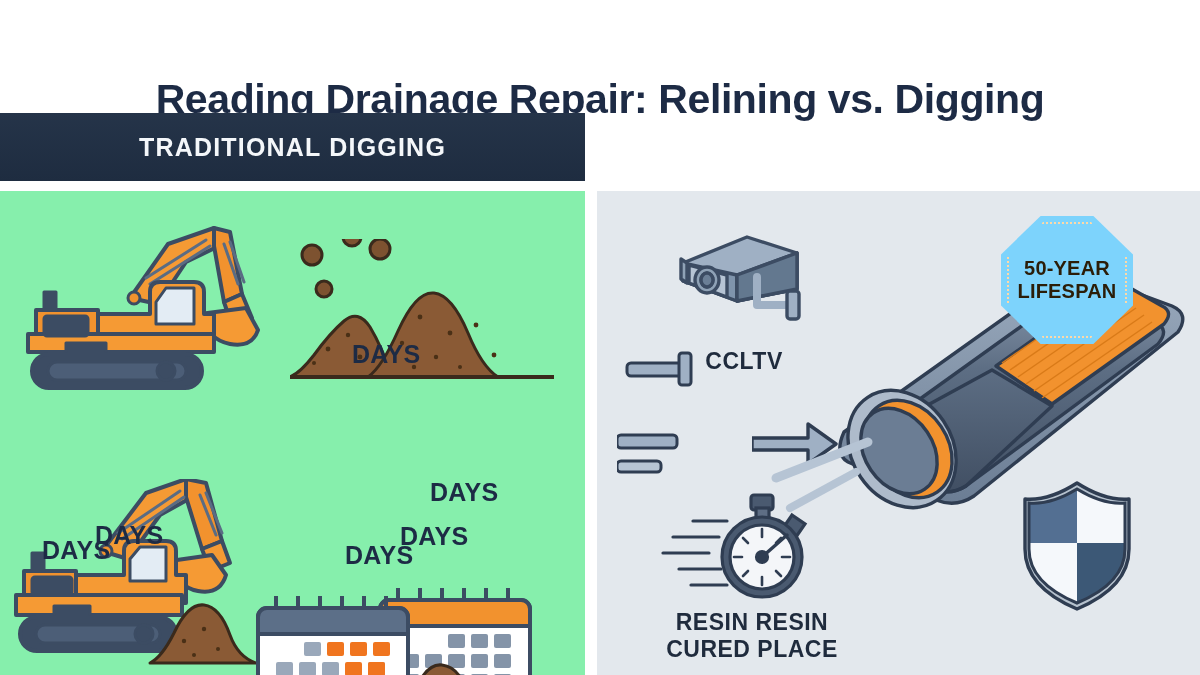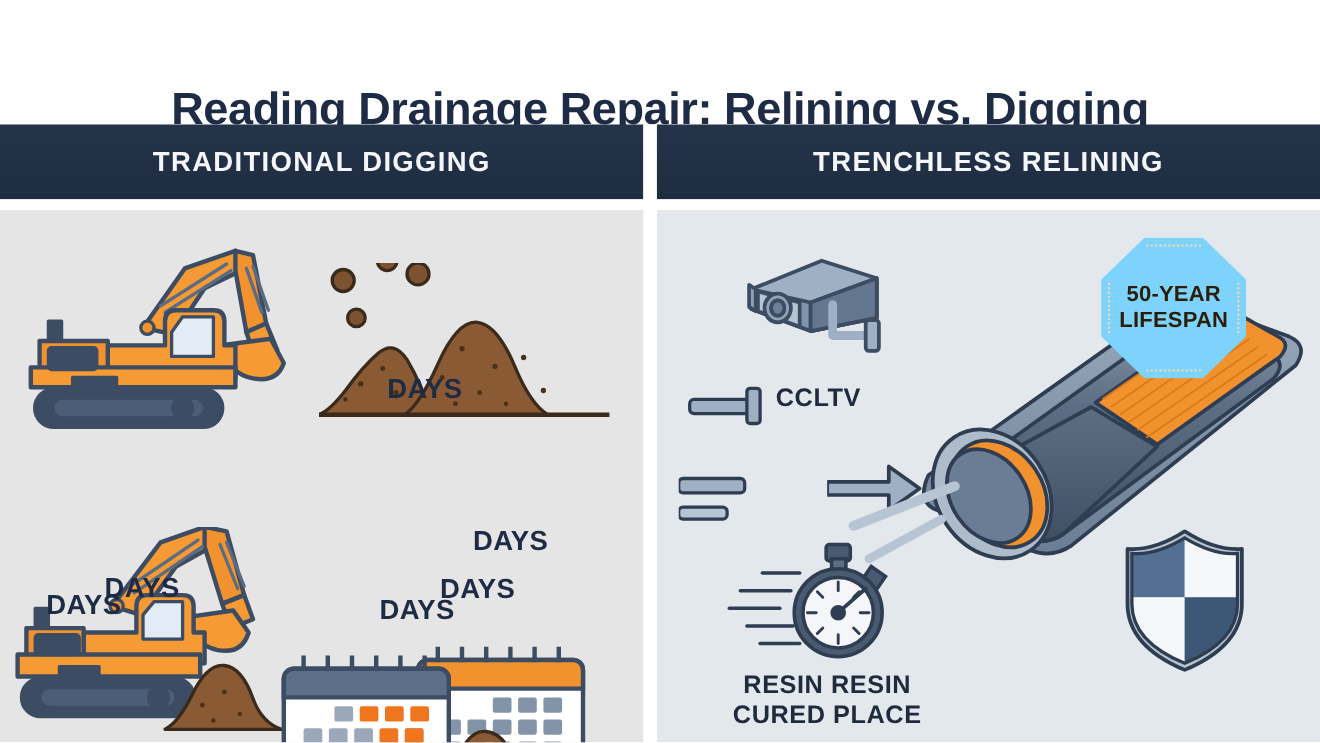--- a/index.html
+++ b/index.html
@@ -39,21 +39,21 @@
     position:absolute;left:0;top:0;width:100%;height:68px;
     background:linear-gradient(180deg,#253449 0%,#1e2c40 100%);
     display:flex;align-items:center;justify-content:center;
   }
   .panel-header span{
     color:#f4f7fa;font-size:25px;font-weight:bold;letter-spacing:1.2px;
   }
   .panel-body{
     position:absolute;left:0;top:78px;width:100%;height:484px;
   }
-  .panel-left .panel-body{background:#e5e5e5;padding-left:12px;}
+  .panel-left .panel-body{background:#86efac;padding-left:12px;}
   .panel-right .panel-body{background:#e3e8ed;}
 
   .divider{
     position:absolute;left:585px;top:113px;width:12px;height:562px;
     background:#ffffff;
   }
 
   
   .lbl{
     position:absolute;color:#1d2b45;font-weight:bold;
@@ -268,23 +268,20 @@
       <div class="lbl days-lbl" style="left:42px;top:345px;">DAYS</div>
       <div class="lbl days-lbl" style="left:400px;top:331px;">DAYS</div>
       <div class="lbl days-lbl" style="left:345px;top:350px;">DAYS</div>
 
     </div>
   </div>
 
   <div class="divider"></div>
 
   <div class="panel panel-right">
-    <div class="panel-header">
-      <span>TRENCHLESS RELINING</span>
-    </div>
     <div class="panel-body">
 
       <svg style="position:absolute;left:78px;top:38px;" width="140" height="112" viewBox="0 0 140 112">
         <g stroke="#3c4c63" stroke-width="3.4" stroke-linejoin="round" fill="none">
           <path d="M8 34 L72 8 L122 24 L122 60 L62 72 L8 52 Z" fill="#9fb0c4"></path>
           <path d="M8 34 L62 46 L62 72 L8 52 Z" fill="#7f94ac"></path>
           <path d="M62 46 L122 24 L122 60 L62 72 Z" fill="#5f7governance" fill-opacity="0"></path>
           <path d="M62 46 L122 24 L122 60 L62 72 Z" fill="#63788f"></path>
 
           <path d="M14 36 L52 46 L52 68 L14 54 Z" fill="#b6c4d4"></path>

